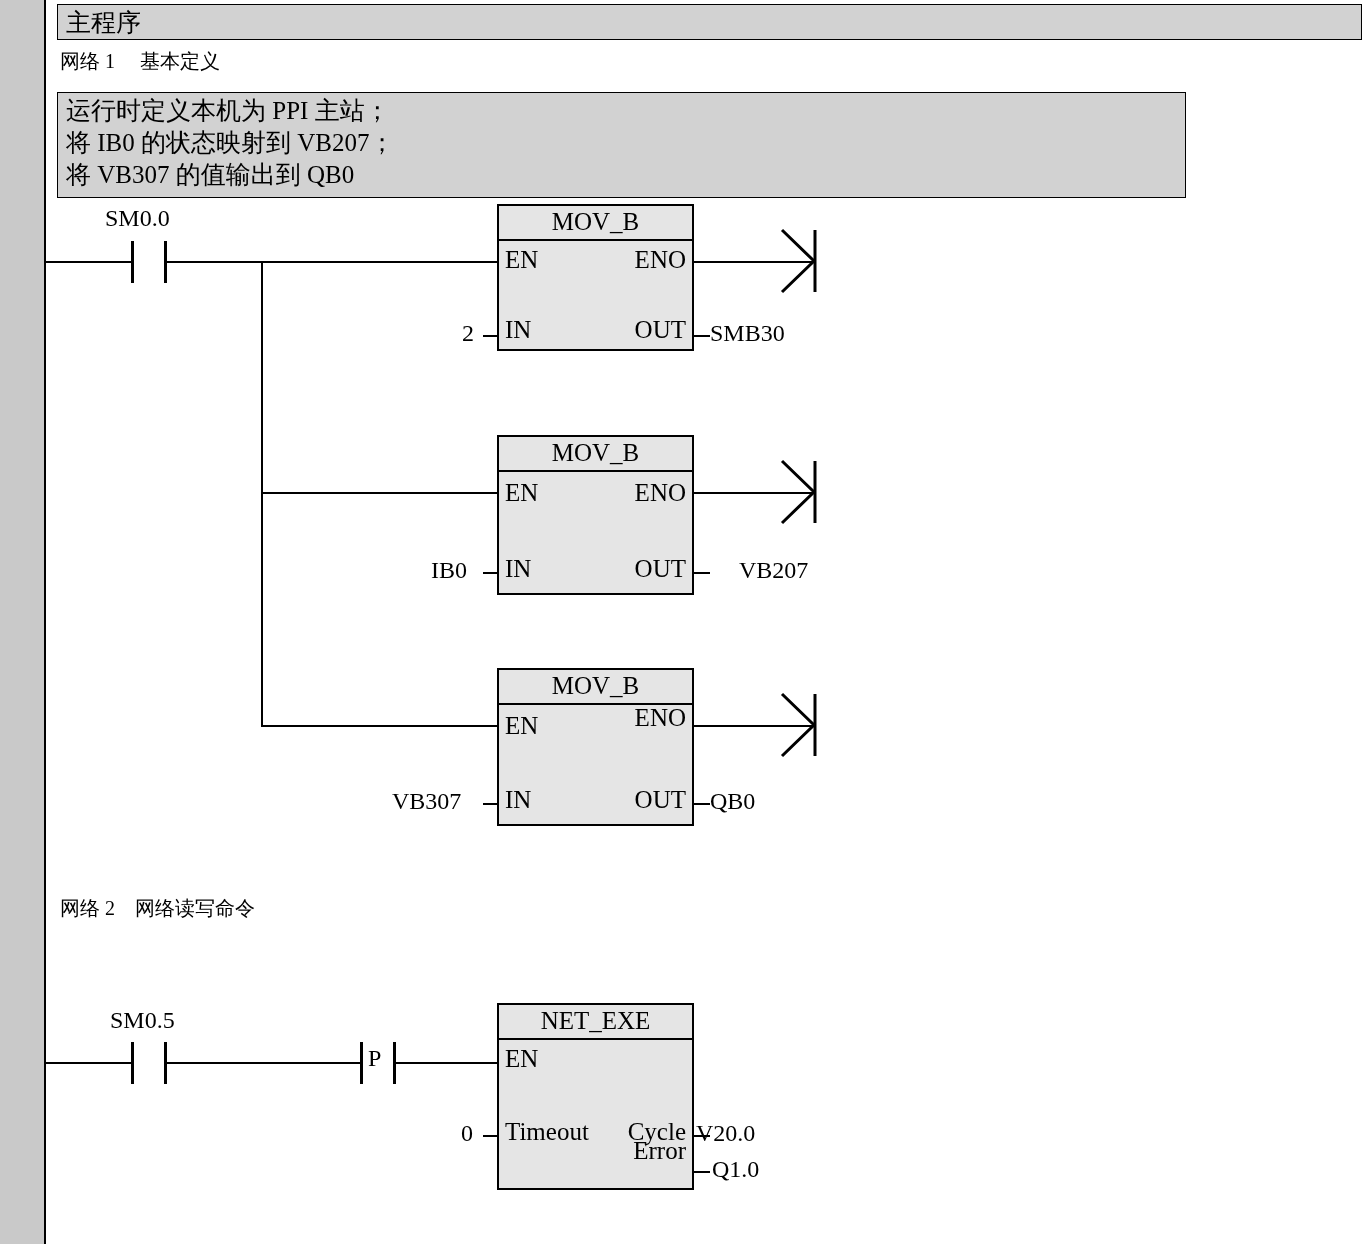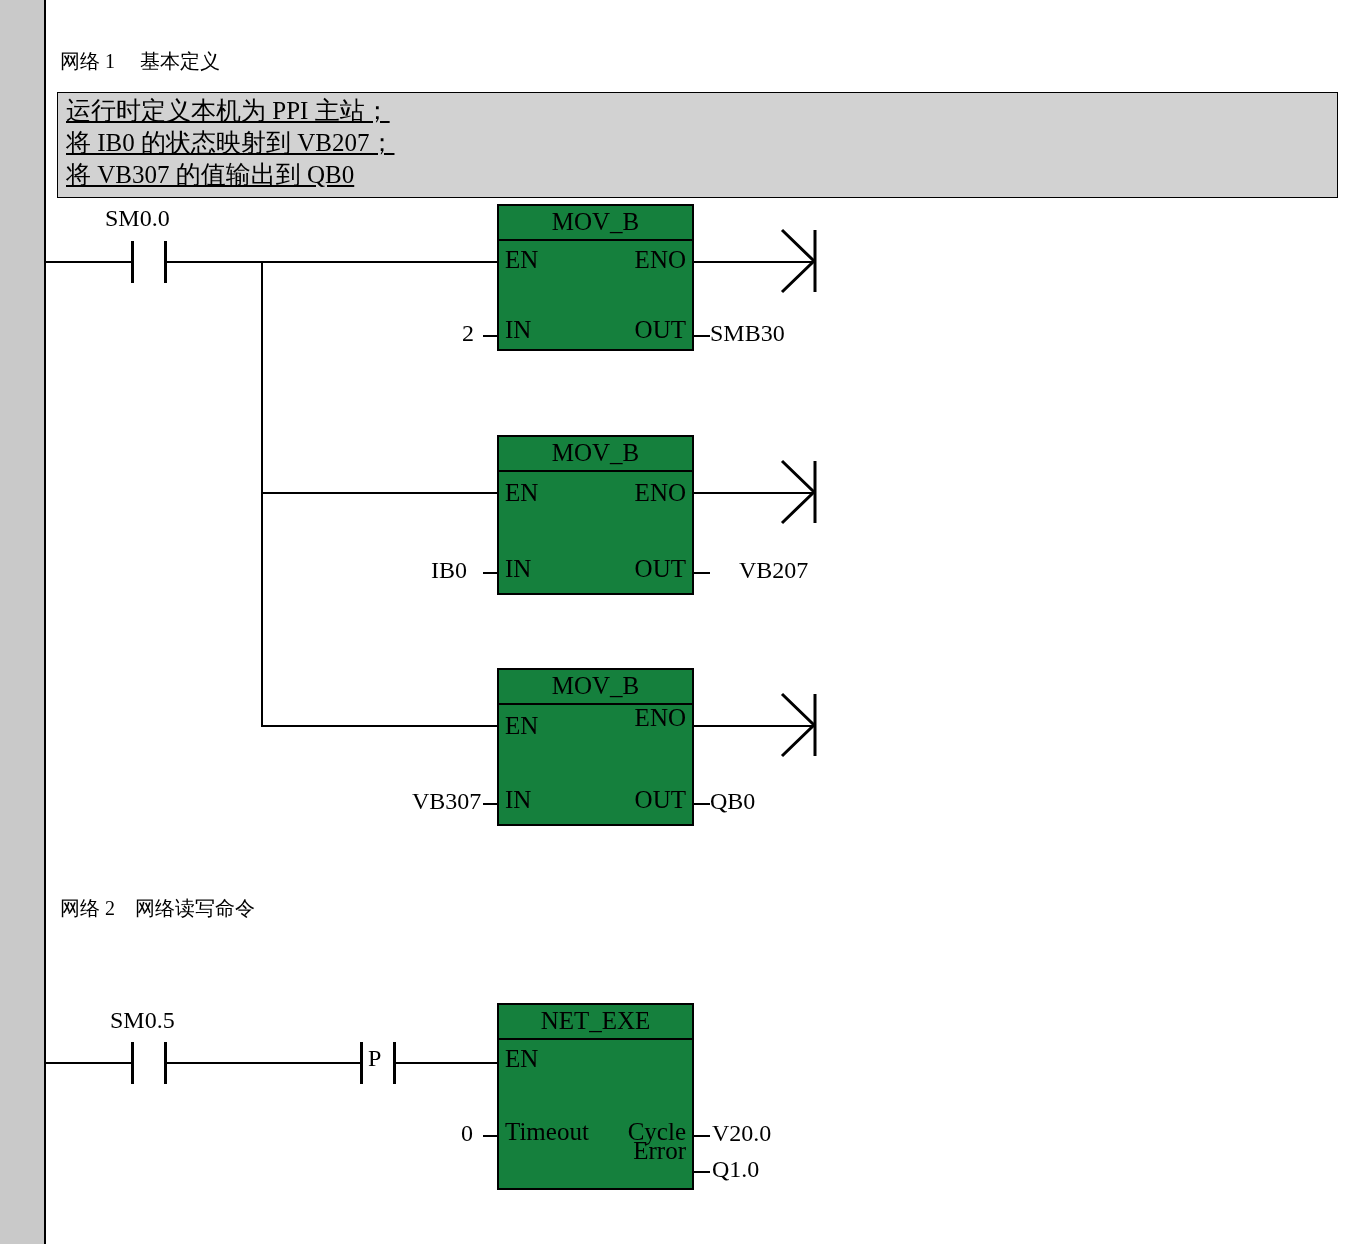--- a/index.html
+++ b/index.html
@@ -45,21 +45,21 @@
   .v{position:absolute;width:2px;background:#000;}
 
   
   .contact-bar{position:absolute;width:3px;height:42px;background:#000;}
 
   
   .fb{
     position:absolute;
     border:2px solid #000;
     box-sizing:border-box;
-    background:#15803d;
+    background:#e5e5e5;
   }
   .fb-title{
     position:absolute;
     top:2px;left:0;right:0;
     text-align:center;
     font-size:25px;
     letter-spacing:0px;
   }
   .fb-titleline{position:absolute;left:0;right:0;height:2px;background:#000;}
   .fb-text{position:absolute;font-size:25px;white-space:pre;}
@@ -68,24 +68,25 @@
   .arrow{position:absolute;}
 </style>
 </head>
 <body>
 
 <div id="root">
 
   <div class="gutter"></div>
   <div class="v gutter-line" style="left:44px;top:0;height:1244px;"></div>
 
+  <div class="bar" style="left:57px;top:4px;width:1305px;height:36px;">主程序</div>
 
   <div class="plain" style="left:60px;top:48px;">网络 1     基本定义</div>
 
-  <div class="bar" style="left:57px;top:92px;width:1281px;height:106px;font-size:25px;line-height:32px;padding:2px 8px;text-decoration:underline;">运行时定义本机为 PPI 主站；
+  <div class="bar" style="left:57px;top:92px;width:1129px;height:106px;font-size:25px;line-height:32px;padding:2px 8px;">运行时定义本机为 PPI 主站；
 将 IB0 的状态映射到 VB207；
 将 VB307 的值输出到 QB0</div>
 
   <div class="lbl" style="left:105px;top:205px;">SM0.0</div>
 
   <div class="h" style="left:46px;top:261px;width:85px;"></div>
   <div class="contact-bar" style="left:131px;top:241px;"></div>
   <div class="contact-bar" style="left:164px;top:241px;"></div>
   <div class="h" style="left:167px;top:261px;width:333px;"></div>
 
@@ -131,21 +132,21 @@
   </svg>
 
   <div class="fb" style="left:497px;top:668px;width:197px;height:158px;">
     <div class="fb-title">MOV_B</div>
     <div class="fb-titleline" style="top:33px;"></div>
     <div class="fb-text" style="left:6px;top:42px;">EN</div>
     <div class="fb-text" style="right:6px;top:34px;">ENO</div>
     <div class="fb-text" style="left:6px;top:116px;">IN</div>
     <div class="fb-text" style="right:6px;top:116px;">OUT</div>
   </div>
-  <div class="lbl" style="left:392px;top:788px;margin-left:20px;">VB307</div>
+  <div class="lbl" style="left:392px;top:788px;">VB307</div>
   <div class="h" style="left:483px;top:803px;width:16px;"></div>
   <div class="h" style="left:694px;top:803px;width:16px;"></div>
   <div class="lbl" style="left:710px;top:788px;">QB0</div>
   <div class="h" style="left:694px;top:725px;width:120px;"></div>
   <svg class="arrow" style="left:780px;top:692px;" width="40" height="66" viewBox="0 0 40 66">
     <polyline points="2,2 34,33 2,64" fill="none" stroke="#000" stroke-width="3"></polyline>
     <line x1="35" y1="2" x2="35" y2="64" stroke="#000" stroke-width="3"></line>
   </svg>
 
   <div class="plain" style="left:60px;top:895px;">网络 2    网络读写命令</div>
@@ -167,17 +168,17 @@
     <div class="fb-title">NET_EXE</div>
     <div class="fb-titleline" style="top:33px;"></div>
     <div class="fb-text" style="left:6px;top:40px;">EN</div>
     <div class="fb-text" style="left:6px;top:113px;">Timeout</div>
     <div class="fb-text" style="right:6px;top:113px;">Cycle</div>
     <div class="fb-text" style="right:6px;top:132px;font-family:Liberation Serif, serif;">Error</div>
   </div>
   <div class="lbl" style="left:461px;top:1120px;">0</div>
   <div class="h" style="left:483px;top:1135px;width:16px;"></div>
   <div class="h" style="left:694px;top:1135px;width:16px;"></div>
-  <div class="lbl" style="left:712px;top:1120px;">V20.0</div>
+  <div class="lbl" style="left:696px;top:1120px;">V20.0</div>
   <div class="h" style="left:694px;top:1171px;width:16px;"></div>
   <div class="lbl" style="left:712px;top:1156px;">Q1.0</div>
 
 </div>
 
 </body></html>

